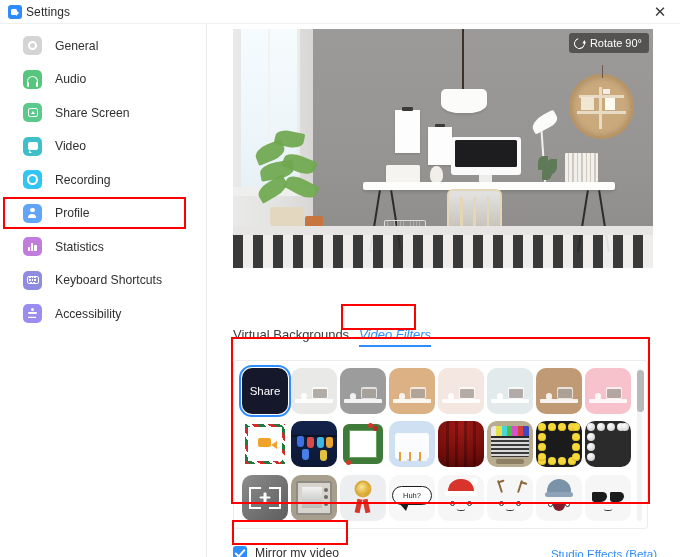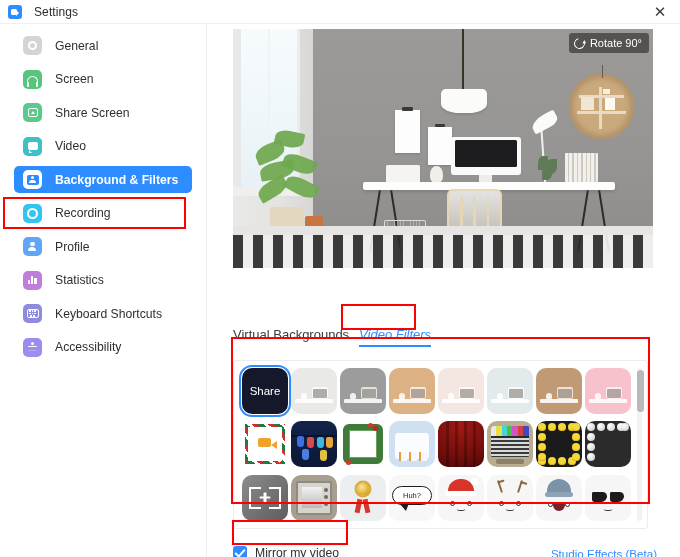--- a/index.html
+++ b/index.html
@@ -25,21 +25,21 @@
   .titlebar-icon::after {
     content: ""; position: absolute; left: 2.5px; top: 4px;
     width: 6px; height: 6px; border-radius: 1.5px; background: #fff;
   }
   .titlebar-icon::before {
     content: ""; position: absolute; left: 8.2px; top: 5px;
     width: 0; height: 0; border-top: 3px solid transparent;
     border-bottom: 3px solid transparent; border-left: 3.4px solid #fff;
   }
   .titlebar-text {
-    margin-left: 12px; font-size: 12px; color: #2b2b2b; letter-spacing: .1px;
+    margin-left: 4px; font-size: 12px; color: #2b2b2b; letter-spacing: .1px;
   }
   .titlebar-close {
     position: absolute; right: 0; top: 0; width: 40px; height: 23px;
     display: flex; align-items: center; justify-content: center;
     color: #3a3a3a; font-size: 15px; cursor: pointer; line-height: 1;
   }
   .titlebar-sep {
     position: absolute; left: 0; top: 23px; width: 680px; height: 1px;
     background: #efefef;
   }
@@ -394,43 +394,37 @@
           <div class="g1"></div>
         </div>
       <div class="nav-label">General</div>
     </div>
 
 
     <div class="nav-item">
       <div class="nav-ico ic-audio">
           <div class="g1"></div>
         </div>
-      <div class="nav-label">Screen</div>
+      <div class="nav-label">Audio</div>
     </div>
 
     <div class="nav-item">
       <div class="nav-ico ic-share">
           <div class="g1"></div>
         </div>
       <div class="nav-label">Share Screen</div>
     </div>
 
     <div class="nav-item">
       <div class="nav-ico ic-chat">
           <div class="g1"></div>
         </div>
       <div class="nav-label">Video</div>
     </div>
 
-    <div class="nav-item active">
-      <div class="nav-ico ic-bg">
-          <div class="g1"></div>
-        </div>
-      <div class="nav-label">Background &amp; Filters</div>
-    </div>
 
     <div class="nav-item">
       <div class="nav-ico ic-rec">
           <div class="g1"></div>
         </div>
       <div class="nav-label">Recording</div>
     </div>
 
     <div class="nav-item">
       <div class="nav-ico ic-profile">

